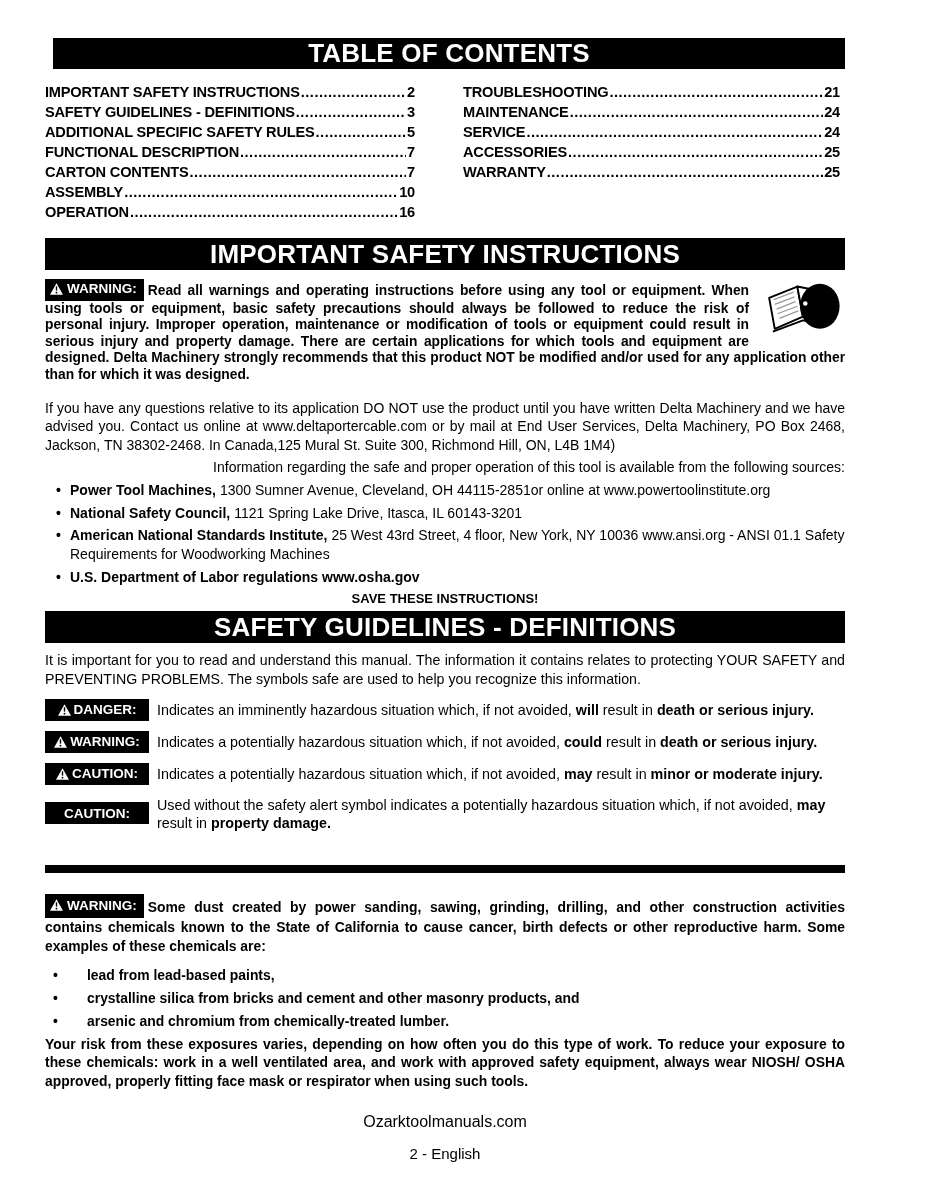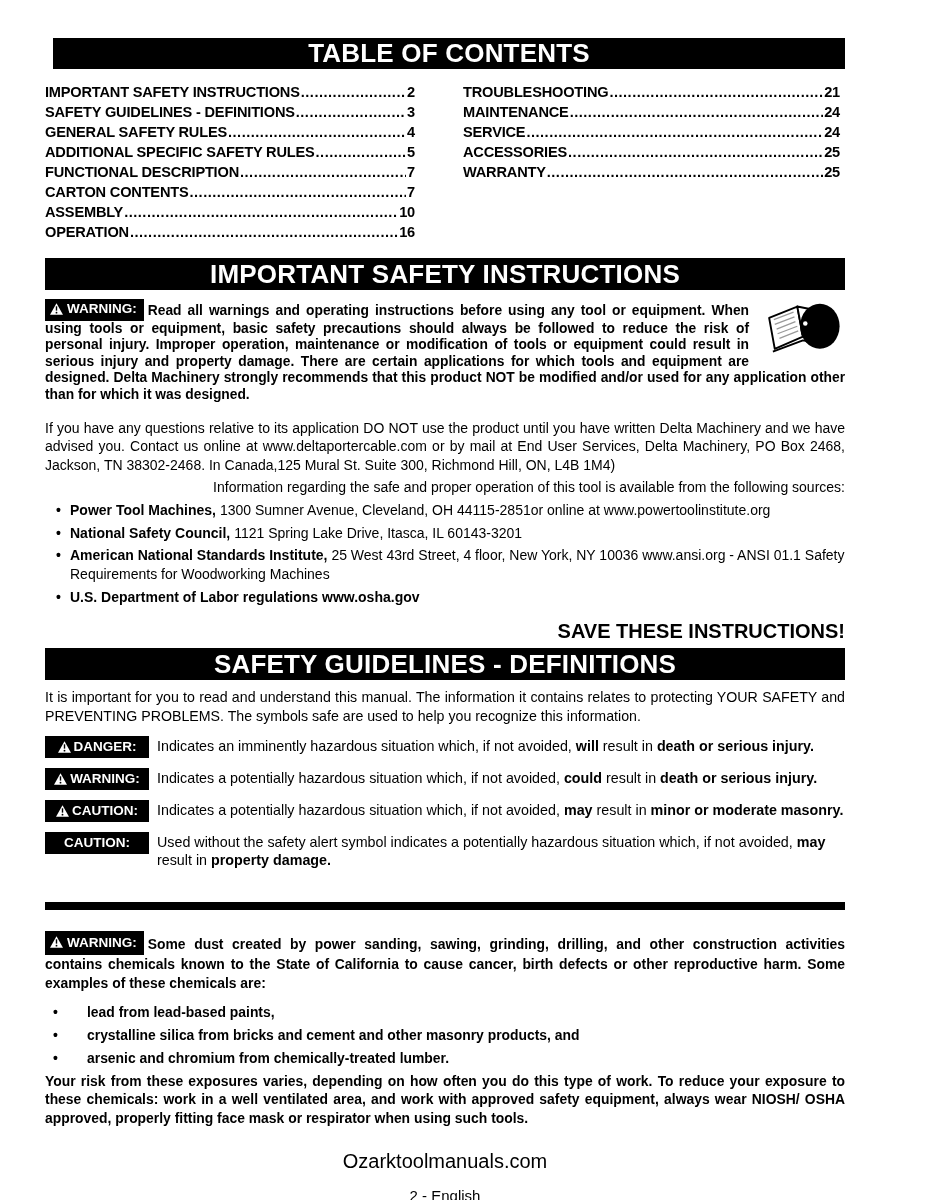--- a/index.html
+++ b/index.html
@@ -54,47 +54,47 @@
   }
   .body-par{margin:15px 0 0 0;font-size:14px;line-height:18.8px;text-align:justify;}
   .body-par.tight{margin-top:3px;text-align:right;}
   .src-list{margin-top:1px;}
   .src-item{
     position:relative;
     padding-left:25px;margin-top:4px;
     font-size:14px;line-height:18.8px;
   }
   .src-item .bullet{position:absolute;left:11px;top:0;font-weight:700;}
-  .save-line{margin-top:13px;text-align:right;font-size:20px;font-weight:700;}
+  .save-line{margin-top:4px;text-align:center;font-size:13px;font-weight:700;}
 
   .gl-intro{margin:8px 0 0 0;font-size:14.2px;line-height:19px;text-align:justify;}
 
   .defs{margin-top:10px;}
-  .def-row{display:flex;align-items:flex-start;margin-bottom:10px;}
+  .def-row{display:flex;align-items:center;margin-bottom:10px;}
   .def-badge{
     flex:0 0 104px;box-sizing:border-box;
     display:inline-flex;align-items:center;justify-content:center;gap:3px;
     background:#000;color:#fff;
     height:22px;font-size:13.5px;font-weight:700;
   }
   .def-text{margin:1px 0 0 8px;font-size:14.3px;line-height:18px;flex:1;}
   .b{font-weight:700;}
 
   .divider{margin-top:33px;height:8px;background:#000;}
 
   .p65-par{margin:21px 0 0 0;font-size:13.9px;font-weight:700;line-height:19px;text-align:justify;}
   .p65-list{margin-top:10px;}
   .p65-item{
     position:relative;padding-left:42px;margin-top:5px;
     font-size:13.9px;font-weight:700;line-height:18px;
   }
   .p65-item .bullet{position:absolute;left:8px;top:0;}
   .p65-outro{margin:5px 0 0 0;font-size:13.9px;font-weight:700;line-height:18.6px;text-align:justify;}
 
-  .footer-site{margin-top:22px;text-align:center;font-size:20px;}
+  .footer-site{margin-top:22px;text-align:center;font-size:16px;}
   .footer-page{margin-top:14px;text-align:center;font-size:15px;}
 </style>
 </head>
 <body>
 
 <div class="page">
   <div class="content">
 
     <div class="bar toc">
       <span>TABLE OF CONTENTS</span>
@@ -104,25 +104,20 @@
       <div class="toc-col left">
         <div class="toc-item">
             <span class="toc-label">IMPORTANT SAFETY INSTRUCTIONS</span>
             <span class="toc-dots"></span>
             <span class="toc-page">2</span>
           </div>
         <div class="toc-item">
             <span class="toc-label">SAFETY GUIDELINES - DEFINITIONS</span>
             <span class="toc-dots"></span>
             <span class="toc-page">3</span>
-          </div>
-        <div class="toc-item">
-            <span class="toc-label">GENERAL SAFETY RULES</span>
-            <span class="toc-dots"></span>
-            <span class="toc-page">4</span>
           </div>
         <div class="toc-item">
             <span class="toc-label">ADDITIONAL SPECIFIC SAFETY RULES</span>
             <span class="toc-dots"></span>
             <span class="toc-page">5</span>
           </div>
         <div class="toc-item">
             <span class="toc-label">FUNCTIONAL DESCRIPTION</span>
             <span class="toc-dots"></span>
             <span class="toc-page">7</span>
@@ -240,21 +235,21 @@
       </div>
       <div class="def-row">
         <span class="def-badge">
             <svg viewBox="0 0 24 21" width="13" height="12" aria-hidden="true">
               <path d="M12 0 L24 21 H0 Z" fill="#fff"></path>
               <rect x="10.7" y="5.5" width="2.6" height="8" fill="#000"></rect>
               <circle cx="12" cy="17.2" r="1.7" fill="#000"></circle>
             </svg>
             <span>CAUTION:</span>
           </span>
-        <p class="def-text"><span>Indicates a potentially hazardous situation which, if not avoided, </span><span class="b">may</span><span> result in </span><span class="b">minor or moderate masonry.</span></p>
+        <p class="def-text"><span>Indicates a potentially hazardous situation which, if not avoided, </span><span class="b">may</span><span> result in </span><span class="b">minor or moderate injury.</span></p>
       </div>
       <div class="def-row">
         <span class="def-badge">
             <span>CAUTION:</span>
           </span>
         <p class="def-text"><span>Used without the safety alert symbol indicates a potentially hazardous situation which, if not avoided, </span><span class="b">may</span><span> result in </span><span class="b">property damage.</span></p>
       </div>
     </div>
 
     <div class="divider"></div>

